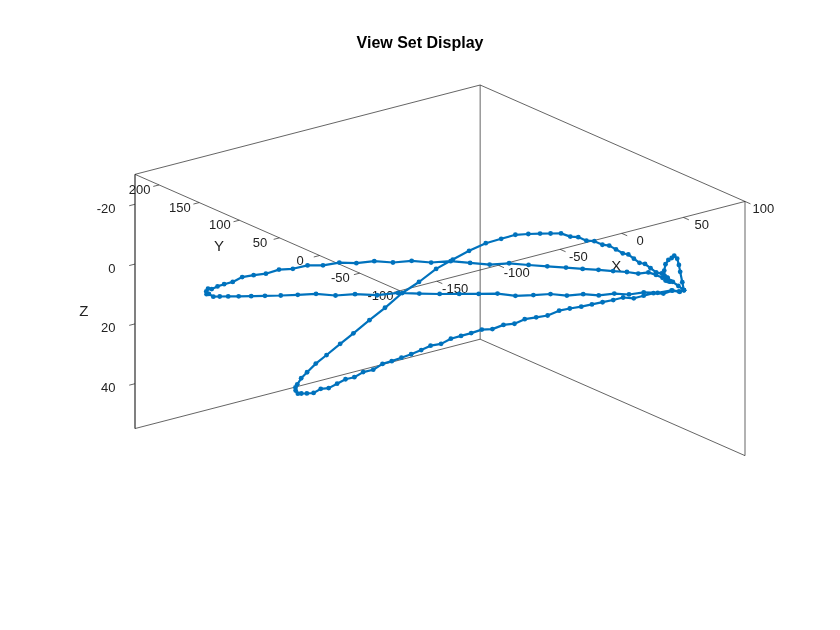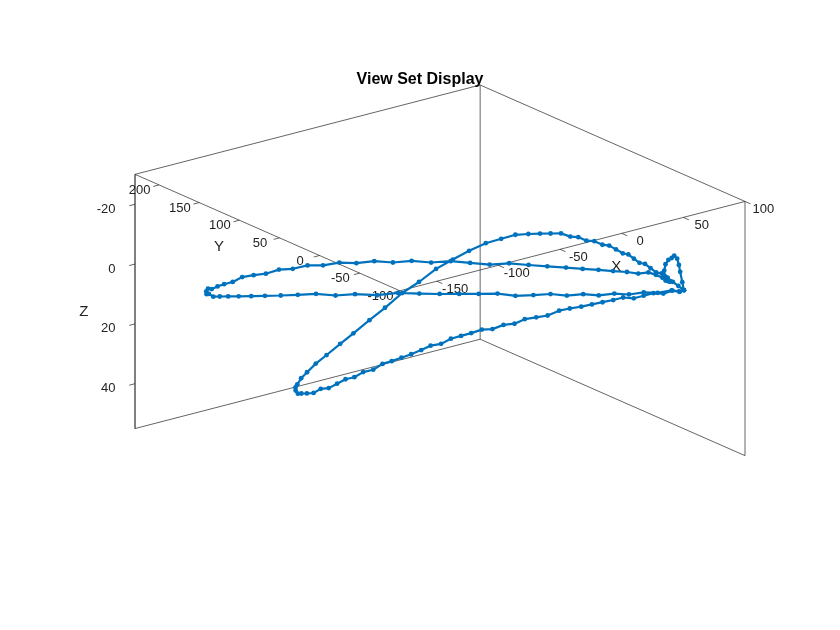--- a/index.html
+++ b/index.html
@@ -23,21 +23,20 @@
   }
   #title {
     position: absolute;
     left: 0;
     width: 840px;
     top: 34px;
     text-align: center;
     font-weight: bold;
     font-size: 16px;
     color: #000;
-    margin-top: 36px;
   }
 </style>
 </head>
 <body>
 
 <div id="stage">
   <div id="title">View Set Display</div>
   <svg id="plot" width="840" height="630" viewBox="0 0 840 630">
       <line x1="399.8459882358443" y1="290.7877218223854" x2="745" y2="201.44009468656134" stroke="#222222" stroke-width="0.7"></line>
       <line x1="745" y1="201.44009468656134" x2="480.1540117641557" y2="85" stroke="#222222" stroke-width="0.7"></line>

